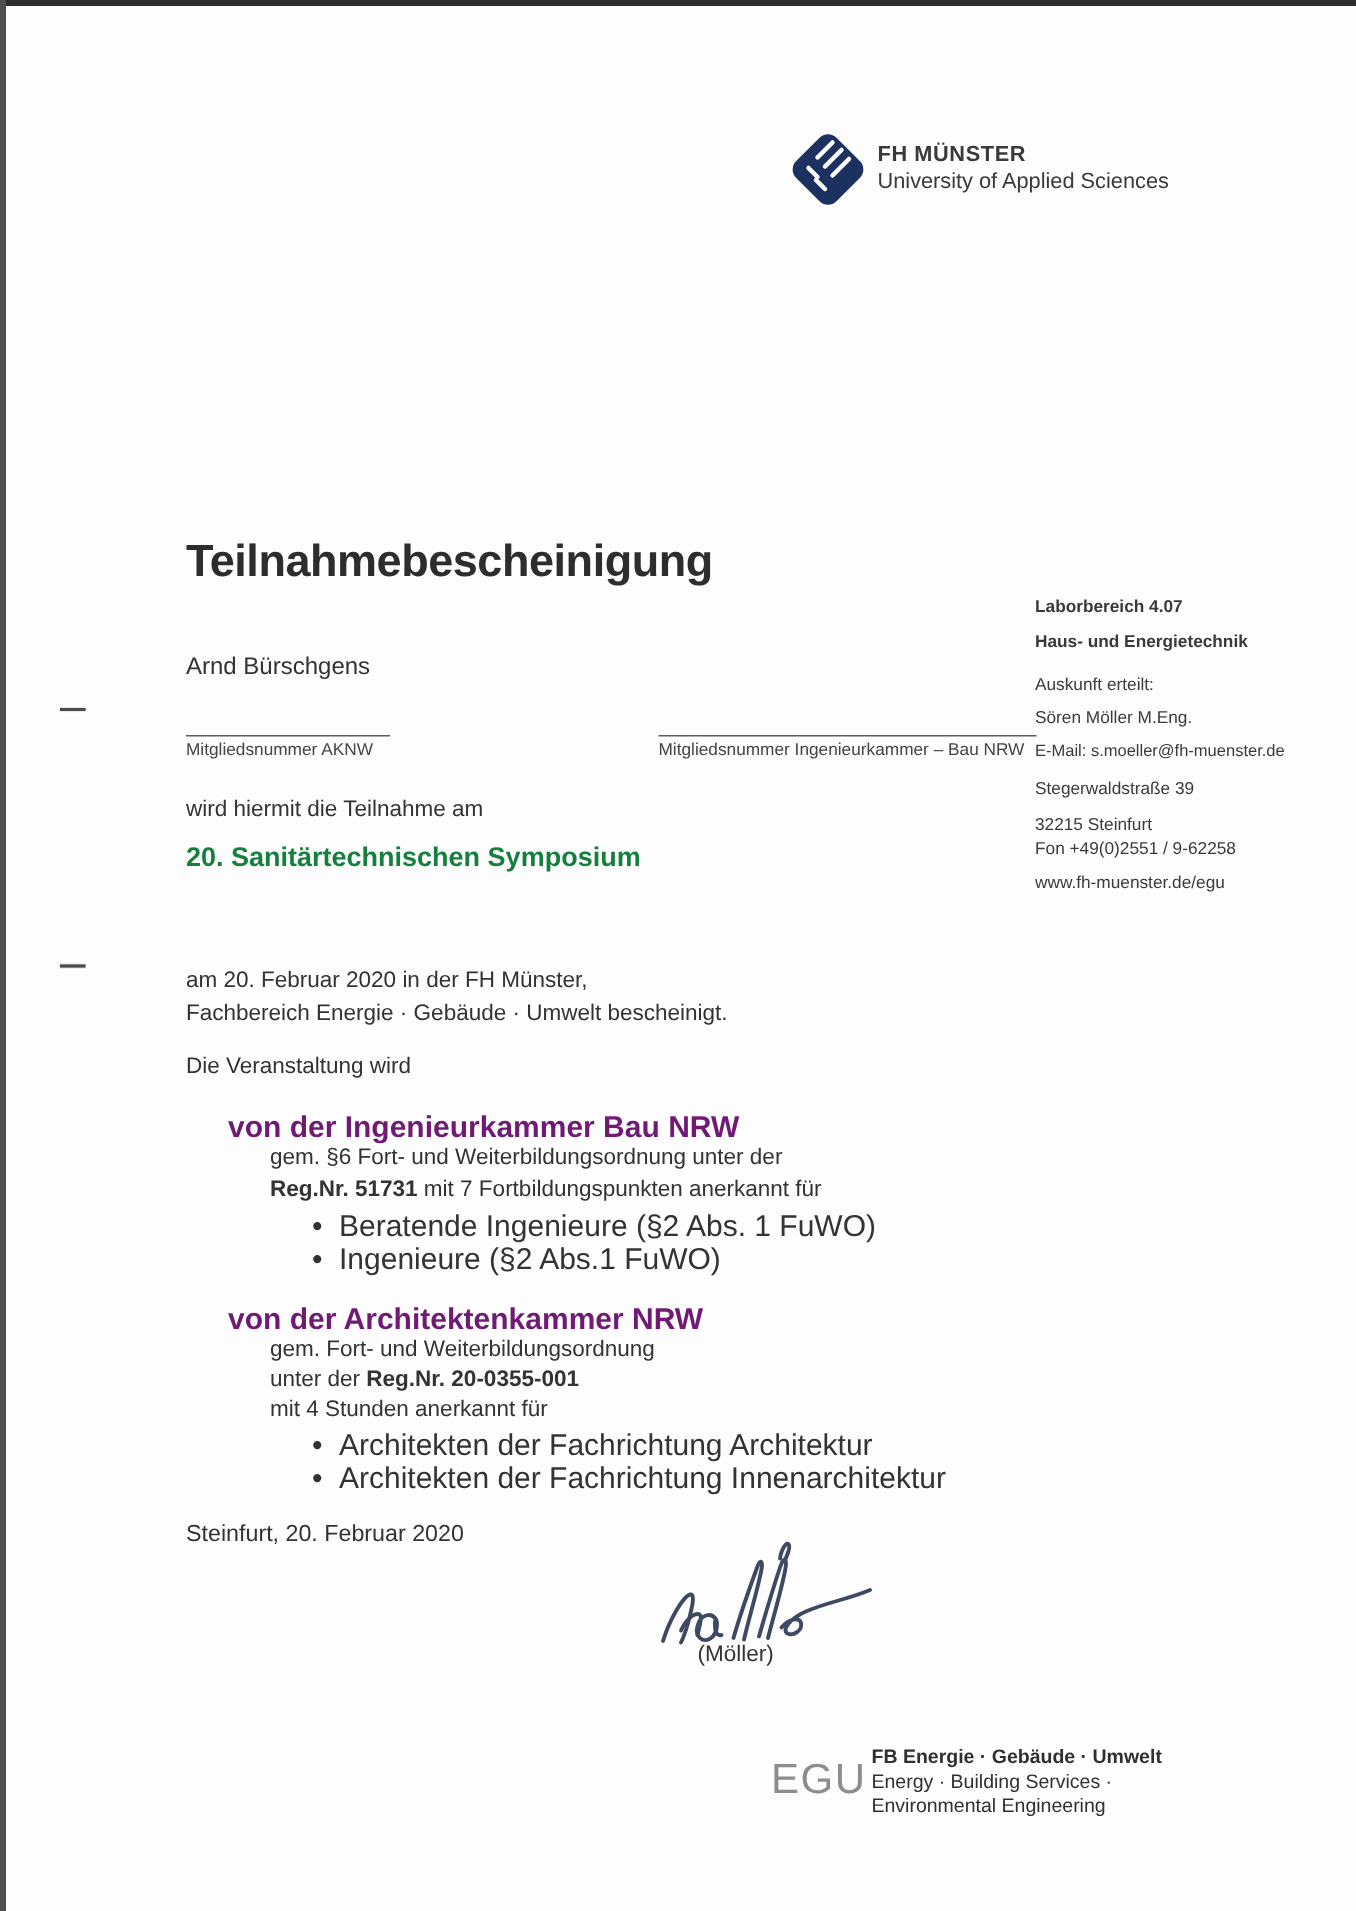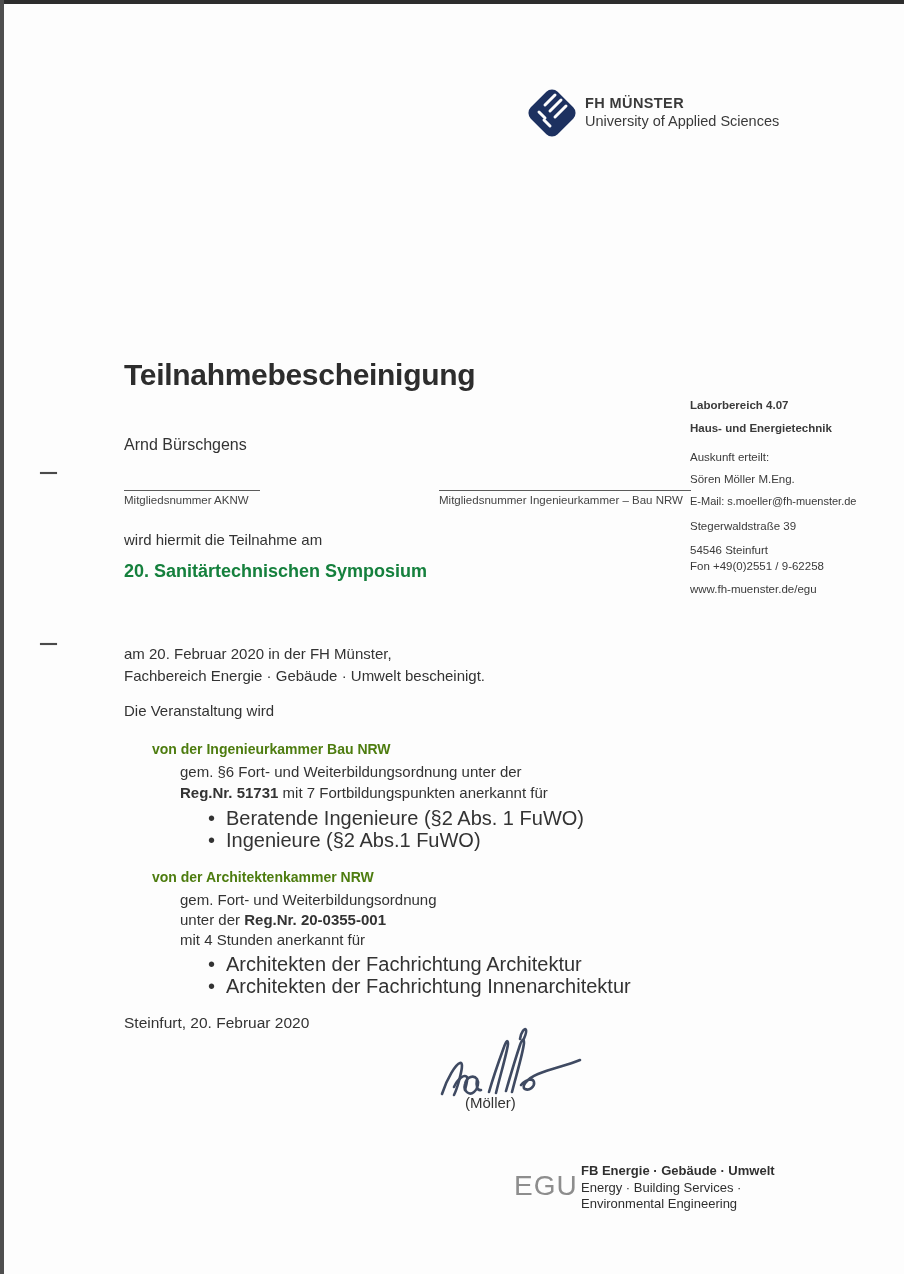--- a/index.html
+++ b/index.html
@@ -31,21 +31,21 @@
   .doc-title { font-size:30px; font-weight:bold; color:#2d2d2d; letter-spacing:-.3px; }
   .recipient { font-size:16px; color:#333; }
 
   .member { position:absolute; }
   .member .rule { border-top:1.6px solid #5c5c5c; }
   .member .lbl { font-size:11.5px; color:#444; margin-top:3px; white-space:nowrap; }
 
   .body-line { font-size:15px; color:#333; white-space:nowrap; }
   .event-title { font-size:18px; font-weight:bold; color:#15803d; }
   .event-sub { font-size:16.5px; font-weight:bold; color:#2e2e2e; }
-  .rec-head { font-size:14px; font-weight:bold; color:#4d7c0f; }
+  .rec-head { font-size:20px; font-weight:bold; color:#701a75; }
   .b { font-weight:bold; }
 
   .bullet-row { position:absolute; font-size:20px; color:#333; white-space:nowrap; }
   .bullet-row .dot { display:inline-block; width:18px; }
 
   .sig-label { font-size:15px; color:#333; }
 
   .egu { font-size:28px; color:#8d8d8d; letter-spacing:1px; font-weight:500; }
   .footer-txt { font-size:13px; color:#2f2f2f; line-height:1.28; }
   .footer-txt .f1 { font-weight:bold; }
@@ -78,21 +78,21 @@
     <div class="brand-sub">University of Applied Sciences</div>
   </div>
 
   <div class="sidebar">
     <div class="sb-bold mb10">Laborbereich 4.07</div>
     <div class="sb-bold mb18">Haus- und Energietechnik</div>
     <div class="mb9">Auskunft erteilt:</div>
     <div class="mb9">Sören Möller M.Eng.</div>
     <div class="mb13" style="font-size:11px;">E-Mail: s.moeller@fh-muenster.de</div>
     <div class="mb12">Stegerwaldstraße 39</div>
-    <div class="mb2">54546 Steinfurt</div>
+    <div class="mb2">32215 Steinfurt</div>
     <div class="mb10">Fon +49(0)2551 / 9-62258</div>
     <div>www.fh-muenster.de/egu</div>
   </div>
 
   <div class="abs doc-title" style="left:124px; top:358px;">Teilnahmebescheinigung</div>
 
   <div class="abs recipient" style="left:124px; top:436px;">Arnd Bürschgens</div>
 
   <div class="member" style="left:124px; top:490px;">
     <div class="rule" style="width:136px;"></div>

